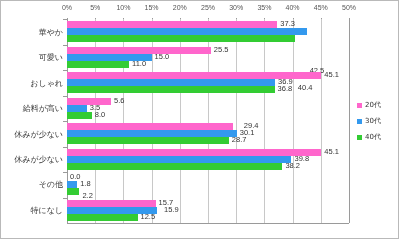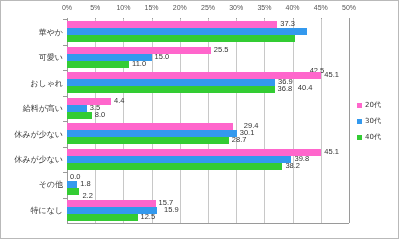--- a/index.html
+++ b/index.html
@@ -151,21 +151,21 @@
         <div class="bar-value" style="left: 323.364px; top: 0.25px;">45.1</div>
         <div class="bar s1" style="top: 9.25px; width: 208.116px;"></div>
         <div class="bar-value" style="left: 277.116px; top: 7.25px;">36.9</div>
         <div class="bar s2" style="top: 16.25px; width: 207.552px;"></div>
         <div class="bar-value" style="left: 276.552px; top: 14.25px;">36.8</div>
       </div>
       <div class="cat-row" style="top: 94.5px; height: 25.5px;">
         <div class="cat-label" style="top: 7.75px;">給料が高い</div>
         <div class="ytickmark" style="top: 0px;"></div>
         <div class="bar s0" style="top: 2.25px; width: 43.992px;"></div>
-        <div class="bar-value" style="left: 112.992px; top: 0.25px;">4.4</div>
+        <div class="bar-value" style="left: 112.992px; top: 0.25px;">5.6</div>
         <div class="bar s1" style="top: 9.25px; width: 19.74px;"></div>
         <div class="bar-value" style="left: 88.74px; top: 7.25px;">3.5</div>
         <div class="bar s2" style="top: 16.25px; width: 24.816px;"></div>
         <div class="bar-value" style="left: 93.816px; top: 14.25px;">8.0</div>
       </div>
       <div class="cat-row" style="top: 120px; height: 25.5px;">
         <div class="cat-label" style="top: 7.75px;">休みが少ない</div>
         <div class="ytickmark" style="top: 0px;"></div>
         <div class="bar s0" style="top: 2.25px; width: 165.816px;"></div>
         <div class="bar-value" style="left: 234.816px; top: 0.25px; padding-left: 8px;">29.4</div>

